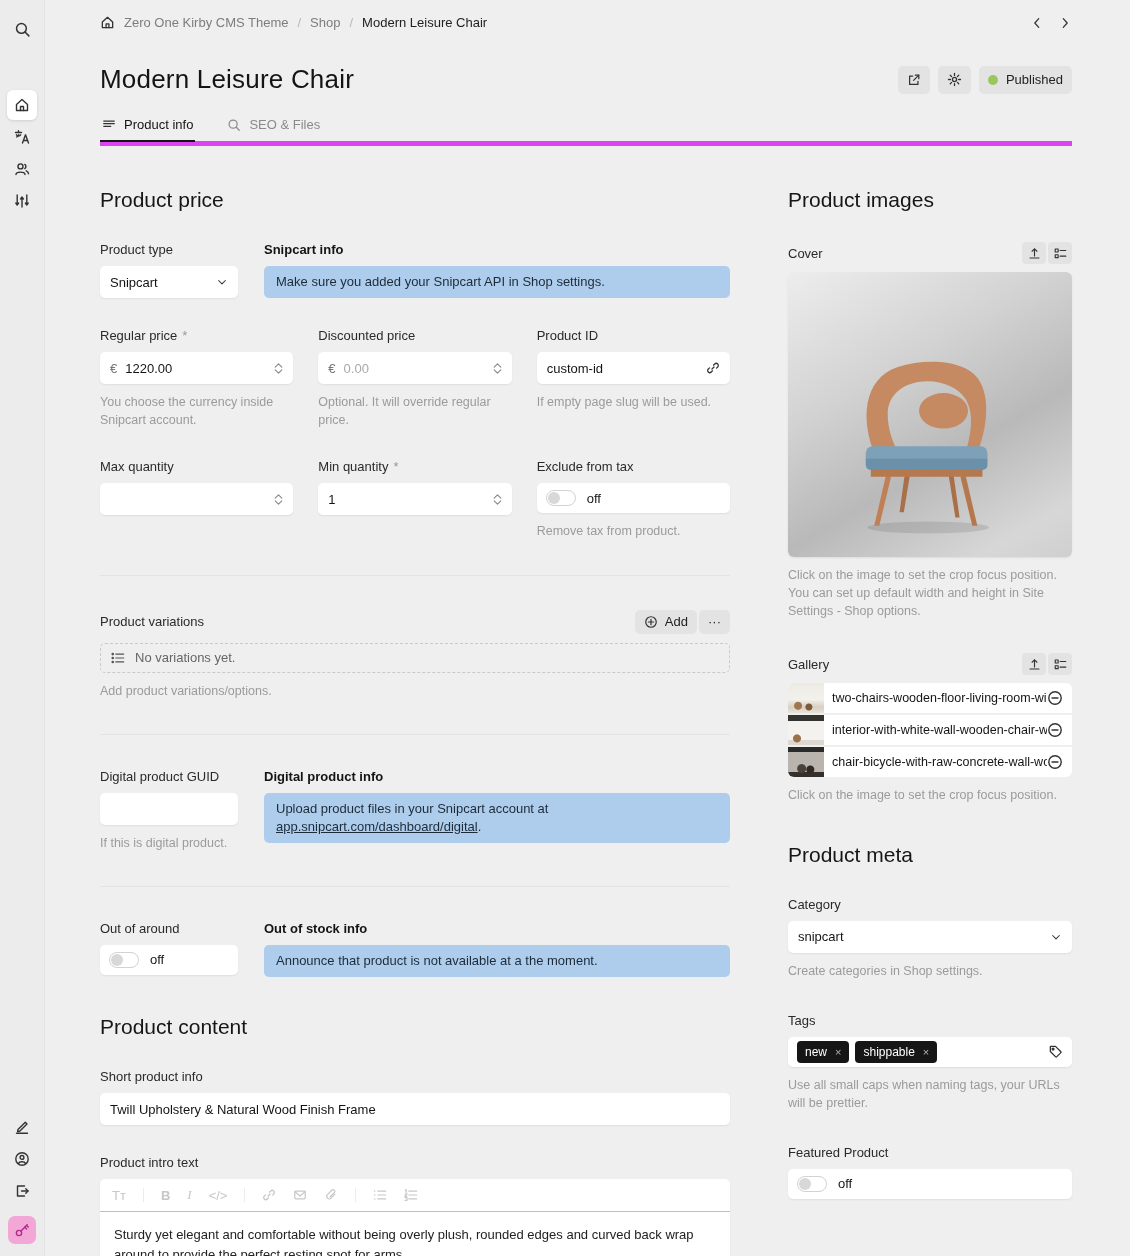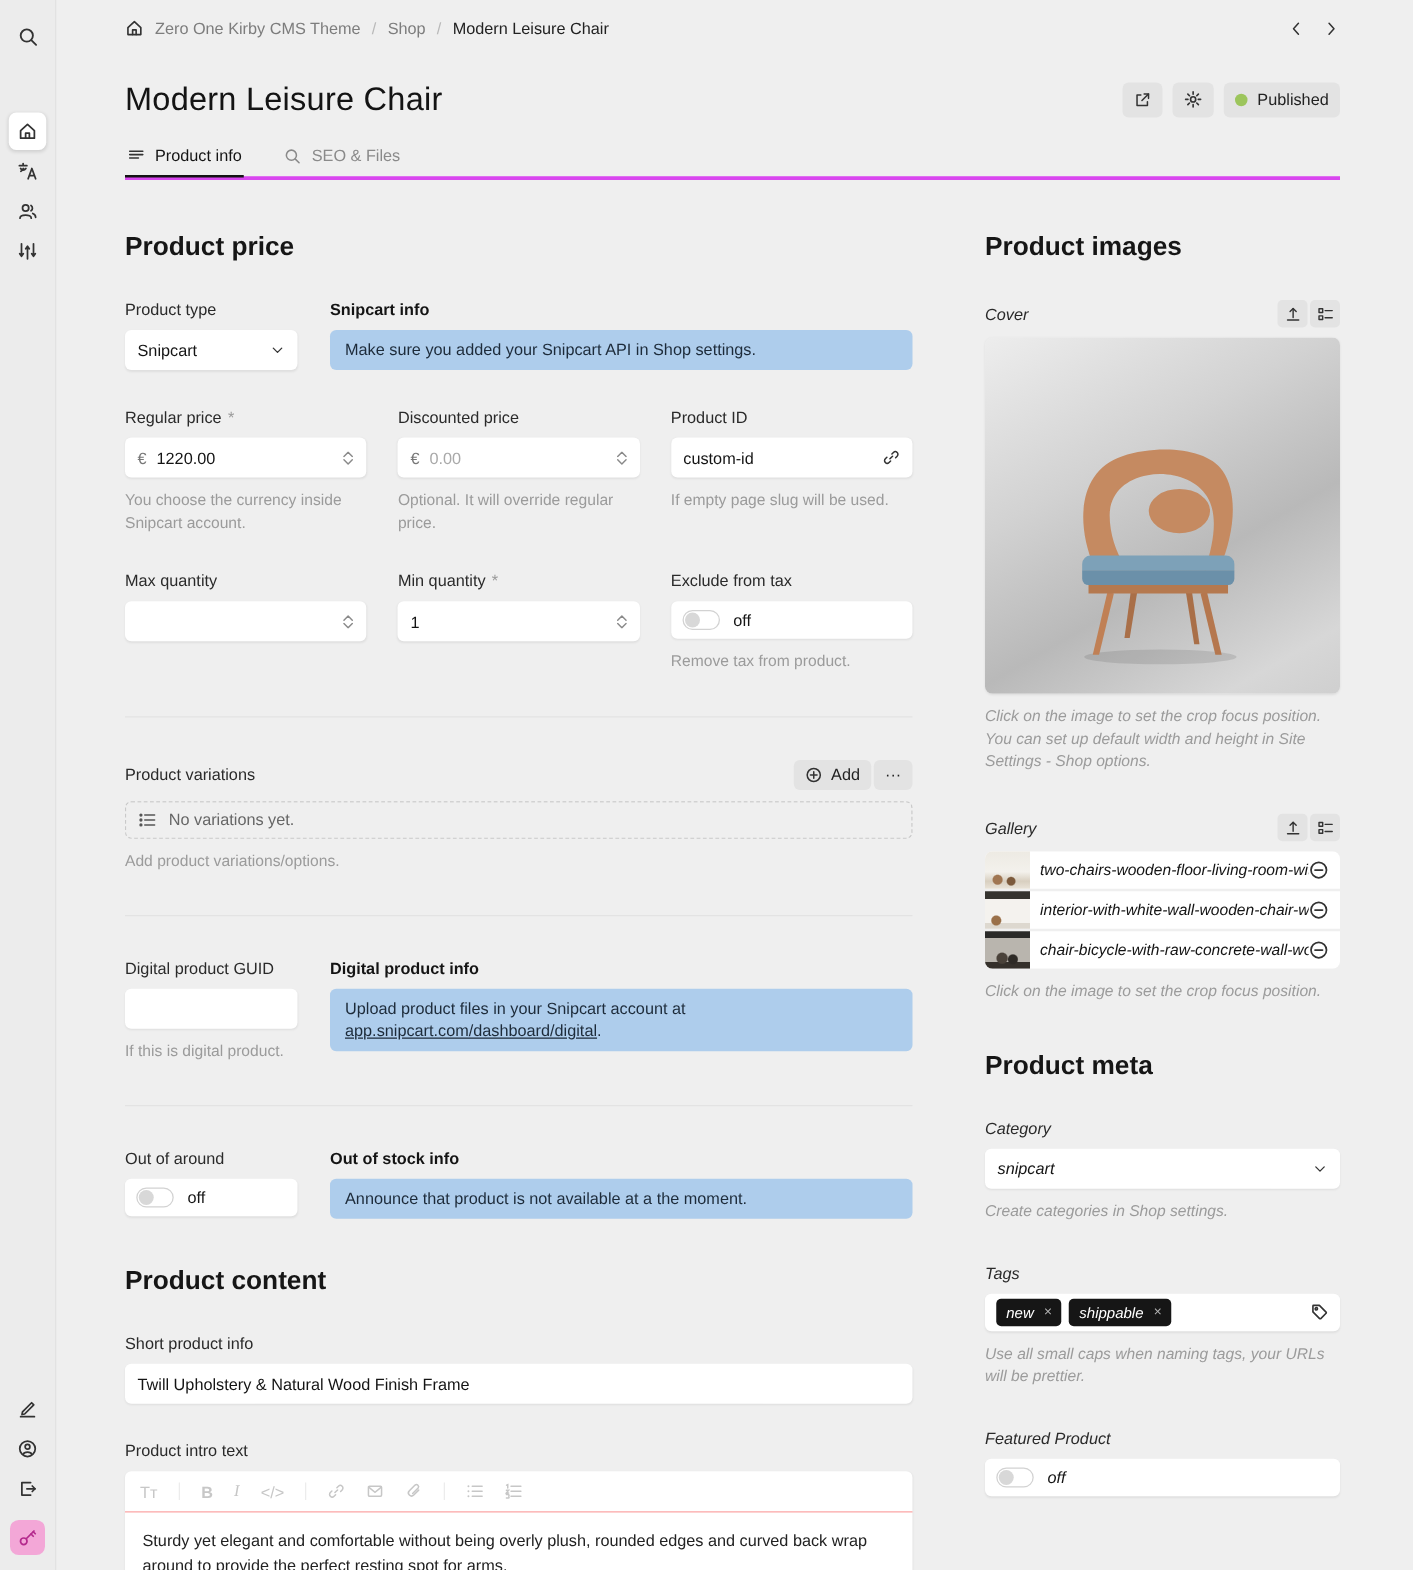--- a/index.html
+++ b/index.html
@@ -36,31 +36,31 @@
   .nav-arrows span { cursor:pointer; display:flex; }
 
   .titlebar { display:flex; justify-content:space-between; align-items:center; margin-top:32px; }
   .page-title { font-size:26px; font-weight:500; color:#141414; letter-spacing:.2px; }
   .actions { display:flex; gap:8px; }
   .act-btn { height:28px; background:#e3e3e3; border:none; border-radius:5px; padding:0 9px;
              display:flex; align-items:center; gap:8px; font-size:13px; color:#222; cursor:pointer;
              font-family:"Liberation Sans",sans-serif; }
   .dot { width:10px; height:10px; border-radius:50%; background:#9cc55c; }
 
-  .tabbar { display:flex; gap:30px; margin-top:16px; border-bottom:3px solid #d946ef; }
+  .tabbar { display:flex; gap:30px; margin-top:16px; border-bottom:5px solid #d946ef; }
   .tab { display:flex; align-items:center; gap:8px; padding:6px 2px 9px; font-size:13px; color:#8a8a8a; cursor:pointer; position:relative; }
   .tab.active { color:#141414; }
   .tab.active::after { content:""; position:absolute; left:0; right:0; bottom:-1px; height:2px; background:#141414; }
 
   
   .columns { display:flex; gap:58px; margin-top:42px; }
   .col-left { width:630px; flex:none; }
   .col-right { width:284px; flex:none; }
 
-  .section-h { font-size:21px; font-weight:700; color:#161616; margin-bottom:30px; }
+  .section-h { font-size:21px; font-weight:400; color:#161616; margin-bottom:30px; }
 
   .label { font-size:13px; color:#2a2a2a; margin-bottom:9px; display:flex; gap:5px; align-items:baseline; }
   .label.bold { font-weight:700; color:#141414; }
   .req { color:#999; }
   .help { font-size:12.5px; color:#9b9b9b; margin-top:9px; line-height:1.45; }
 
   .inputbox { background:#fff; border-radius:5px; height:30px; display:flex; align-items:center;
               padding:16px 10px; box-shadow:0 1px 2px rgba(0,0,0,.07); font-size:13px; color:#141414; cursor:text; }
   .inputbox .cur { color:#777; margin-right:8px; }
   .inputbox .ph { color:#a9a9a9; }
@@ -92,21 +92,21 @@
   .editor { background:#fff; border-radius:5px; box-shadow:0 1px 2px rgba(0,0,0,.07); }
   .ed-toolbar { display:flex; align-items:center; gap:17px; padding:8px 12px; border-bottom:1px solid #fca5a5; color:#c7c7c7; }
   .ed-toolbar .tbi { font-size:13px; cursor:pointer; color:#c7c7c7; display:flex; align-items:center; }
   .ed-toolbar .tbi.it { font-style:italic; font-family:"Liberation Serif",serif; }
   .ed-toolbar .tbi.bd { font-weight:700; }
   .ed-sep { width:1px; height:14px; background:#ececec; }
   .ed-toolbar svg { stroke:#c7c7c7; }
   .ed-body { padding:13px 14px 18px; font-size:13px; line-height:1.55; color:#222; }
 
   
-  .field { margin-bottom:33px;font-style:italic; }
+  .field { margin-bottom:33px; }
   .fieldhead { display:flex; align-items:center; margin-bottom:8px; }
   .fieldhead .label { margin-bottom:0; }
   .icon-btns { margin-left:auto; display:flex; gap:2px; }
   .icon-btn { width:24px; height:22px; background:#e3e3e3; border:none; border-radius:4px; display:flex; align-items:center; justify-content:center; cursor:pointer; }
 
   .cover-card { border-radius:6px; overflow:hidden; box-shadow:0 1px 2px rgba(0,0,0,.08); }
   .cover-img { height:285px; background:linear-gradient(150deg,#ededed 0%,#d2d2d2 35%,#b9b9b9 62%,#d7d7d7 88%,#cfcfcf 100%); display:flex; align-items:flex-end; justify-content:center; cursor:pointer; }
   .cover-info { background:#fff; padding:9px 11px 8px; position:relative; height:67px; }
   .cover-name { font-size:13px; color:#141414; }
   .cover-meta { font-size:12px; color:#8d8d8d; margin-top:3px; }

